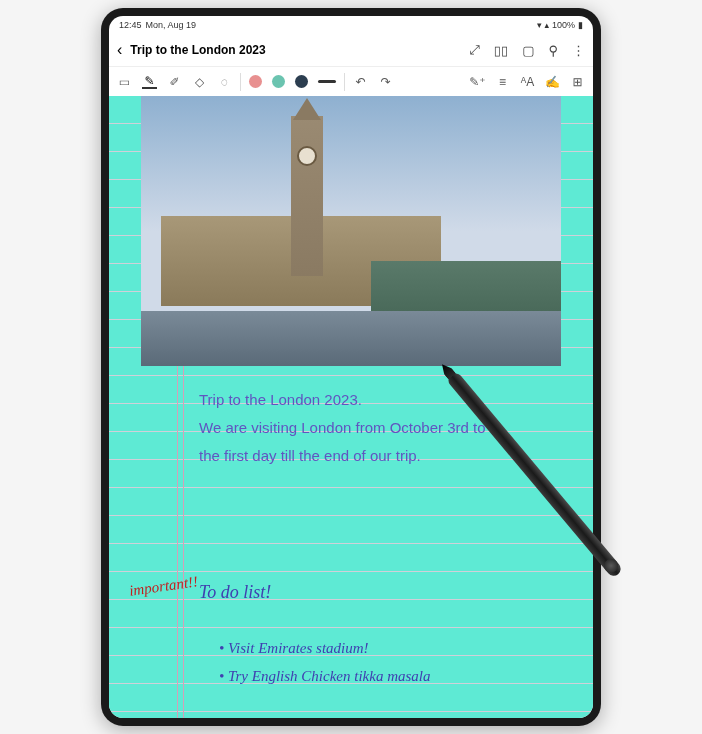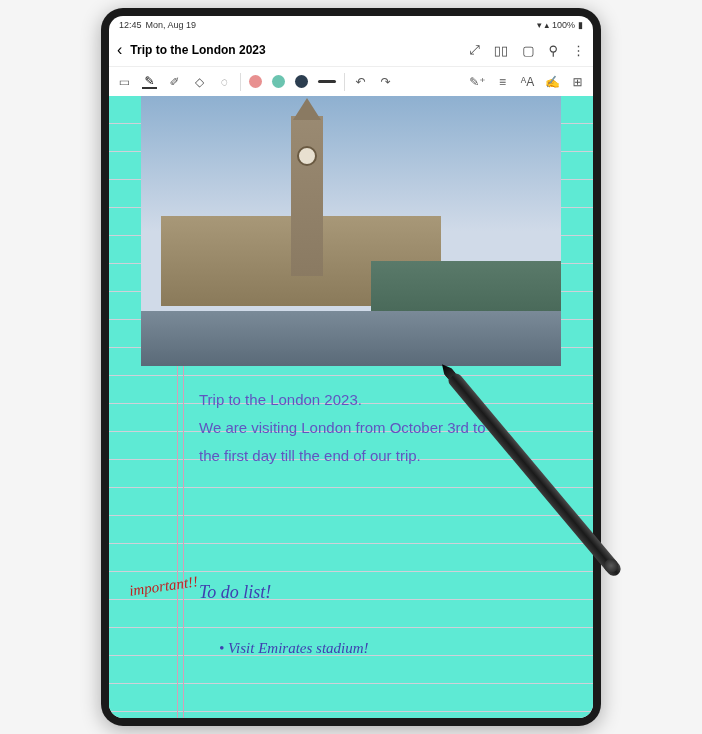--- a/index.html
+++ b/index.html
@@ -296,17 +296,18 @@
       <div class="note-text">
         <div>Trip to the London 2023.</div>
         <div>We are visiting London from October 3rd to</div>
         <div>the first day till the end of our trip.</div>
       </div>
 
       <div class="important">important!!</div>
       <div class="todo">To do list!</div>
       <div class="todo-items">
         <div>• <span>Visit Emirates stadium!</span></div>
+        <div>• <span>Try English Chicken tikka masala</span></div>
       </div>
     </div>
   </div>
   <div class="stylus"></div>
 </div>
 
 </body></html>

